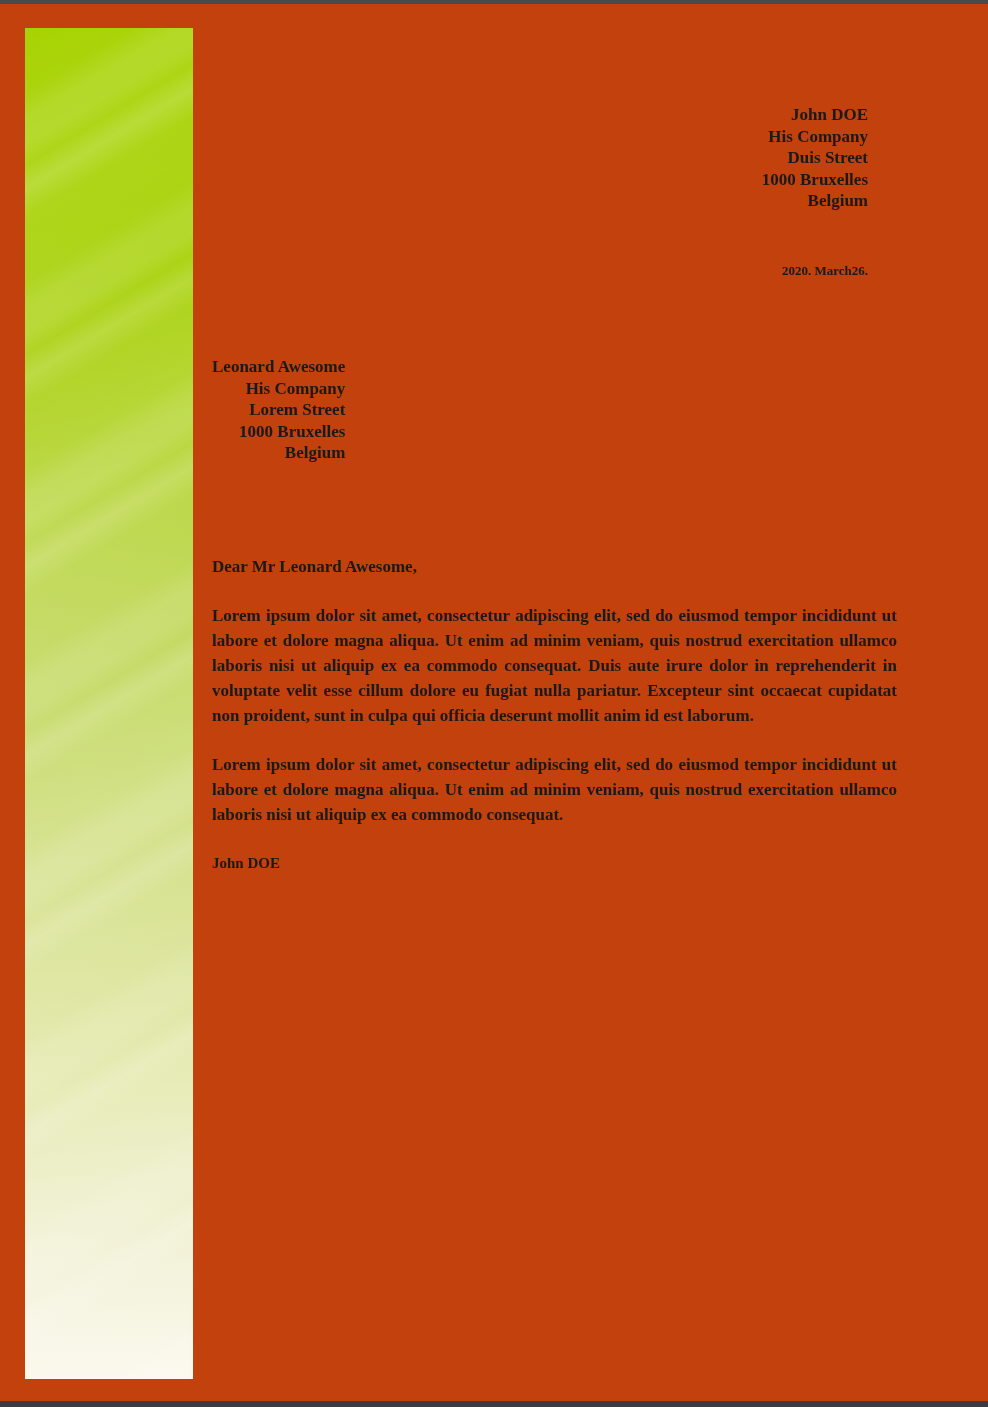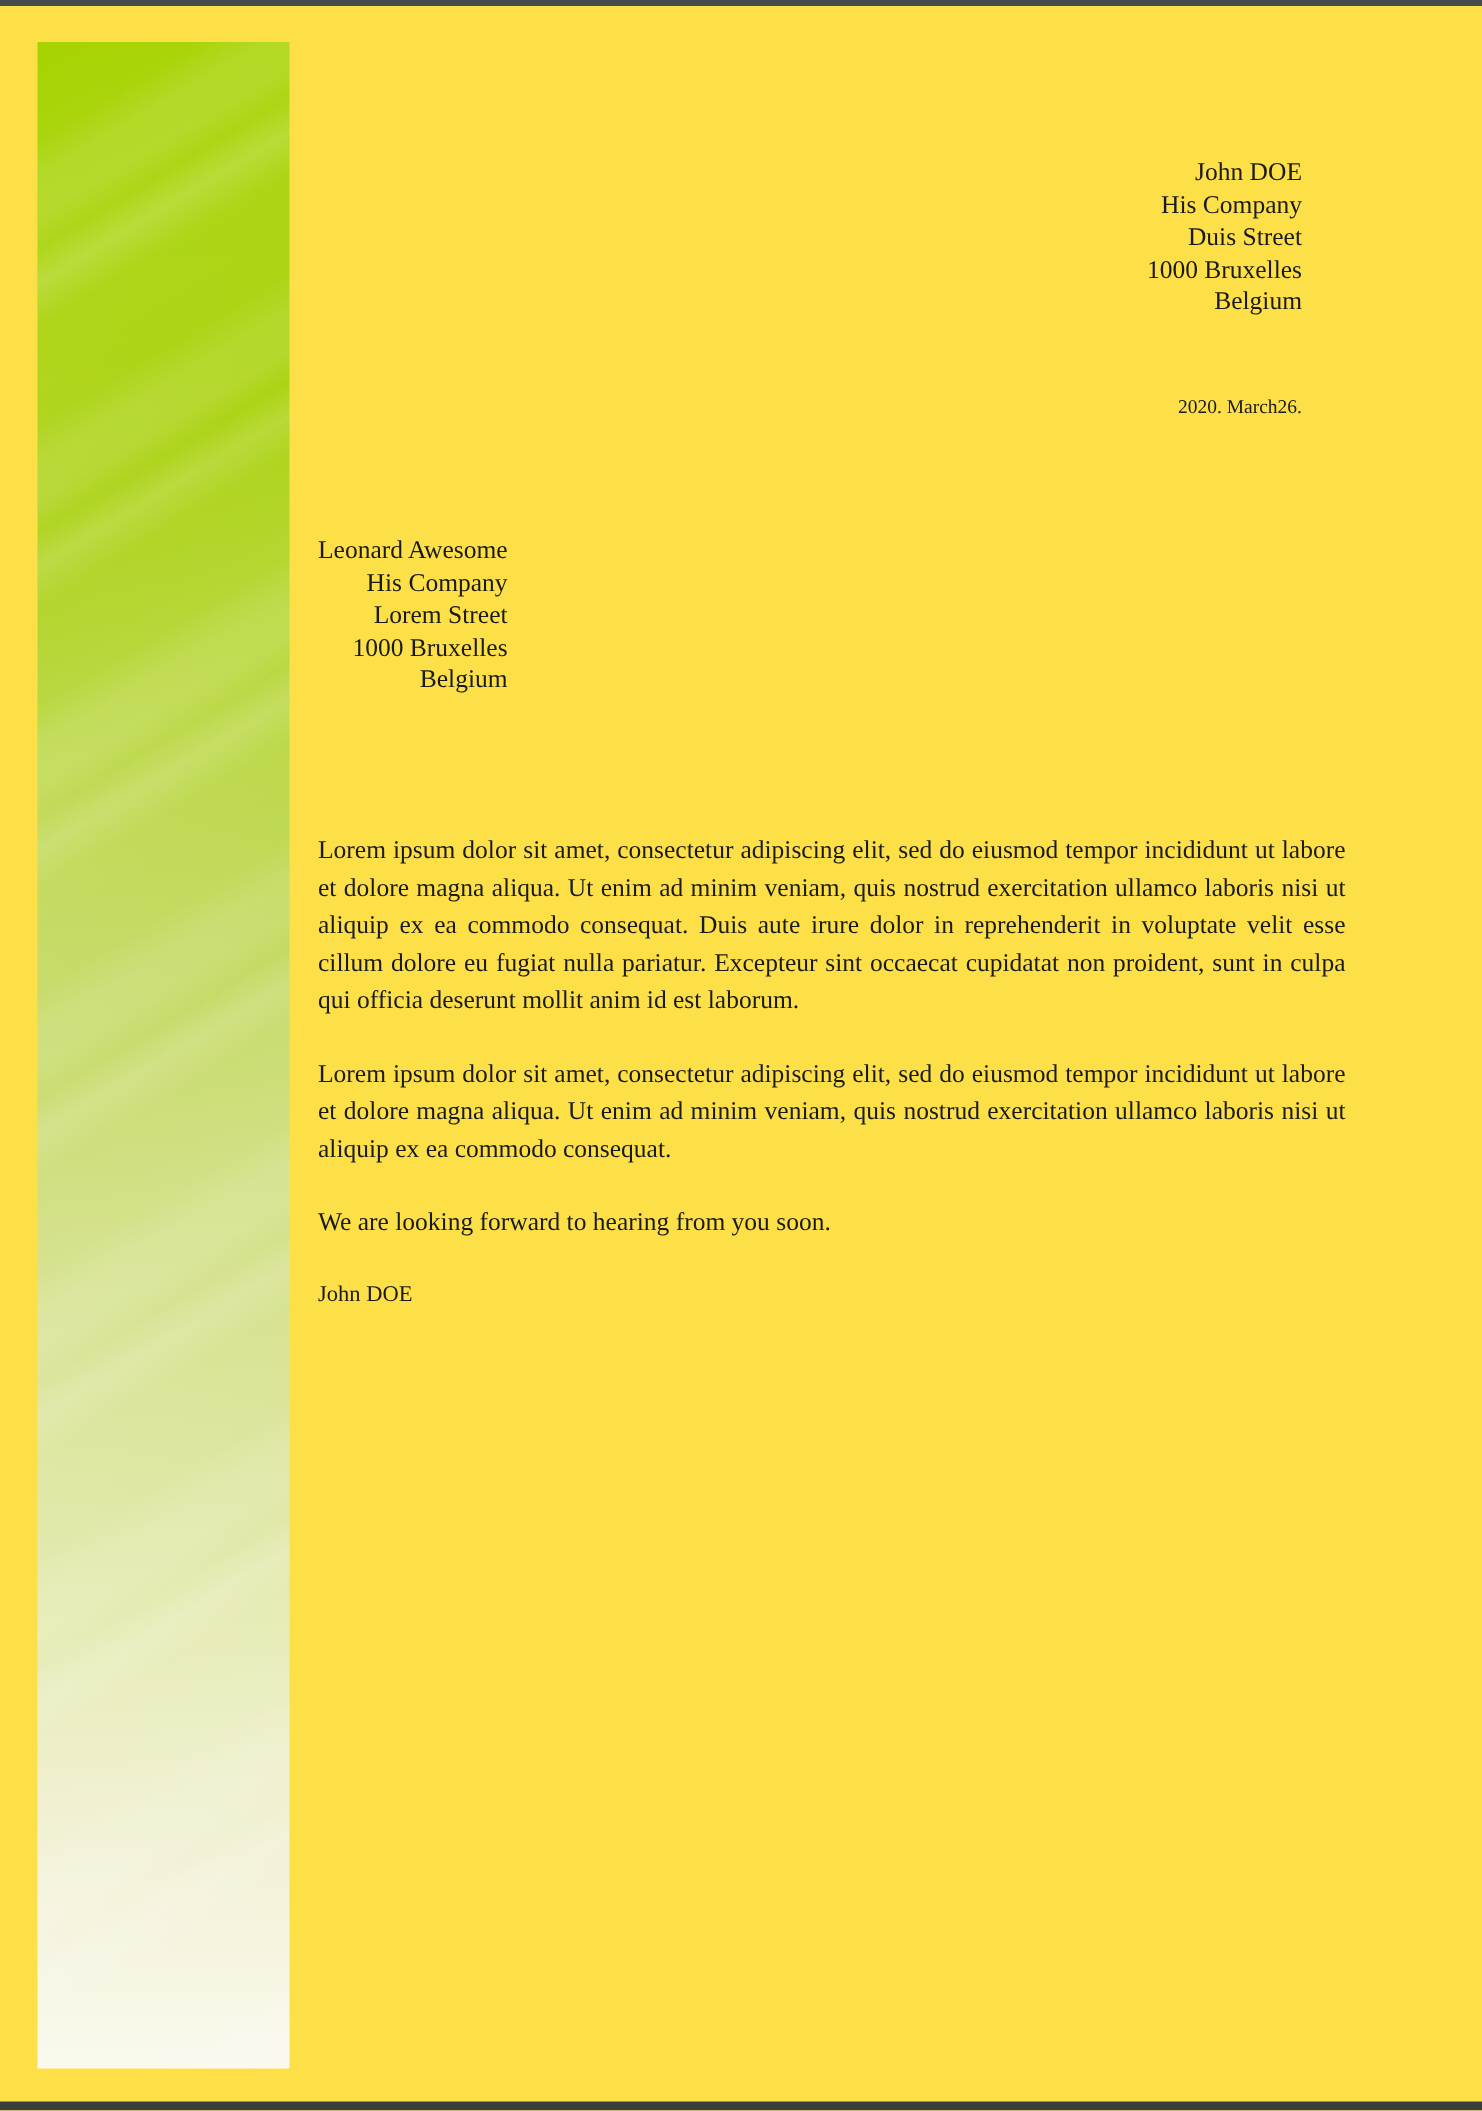--- a/index.html
+++ b/index.html
@@ -11,21 +11,22 @@
     height: 1407px;
     background: #fcfefa;
     font-family: "Liberation Serif", "DejaVu Serif", serif;
     color: #1a1a1a;
   }
   .page {
     position: relative;
     width: 988px;
     height: 1407px;
     overflow: hidden;
-    background: #fde047;
+    background: #c2410c;
+    font-weight: bold;
   }
   .top-bar {
     position: absolute;
     top: 0; left: 0; right: 0;
     height: 4px;
     background: #464c4e;
   }
   .bottom-bar {
     position: absolute;
     bottom: 0; left: 0; right: 0;
@@ -127,21 +128,21 @@
 
   <div class="recipient">
     <div>Leonard Awesome</div>
     <div>His Company</div>
     <div>Lorem Street</div>
     <div>1000 Bruxelles</div>
     <div>Belgium</div>
   </div>
 
   <div class="letter-body">
+    <p>Dear Mr Leonard Awesome,</p>
     <p class="para">Lorem ipsum dolor sit amet, consectetur adipiscing elit, sed do eiusmod tempor incididunt ut labore et dolore magna aliqua. Ut enim ad minim veniam, quis nostrud exercitation ullamco laboris nisi ut aliquip ex ea commodo consequat. Duis aute irure dolor in reprehenderit in voluptate velit esse cillum dolore eu fugiat nulla pariatur. Excepteur sint occaecat cupidatat non proident, sunt in culpa qui officia deserunt mollit anim id est laborum.</p>
     <p class="para">Lorem ipsum dolor sit amet, consectetur adipiscing elit, sed do eiusmod tempor incididunt ut labore et dolore magna aliqua. Ut enim ad minim veniam, quis nostrud exercitation ullamco laboris nisi ut aliquip ex ea commodo consequat.</p>
-    <p>We are looking forward to hearing from you soon.</p>
     <p class="signature">John DOE</p>
   </div>
 
   <div class="bottom-bar"></div>
 
 </div>
 
 </body></html>

